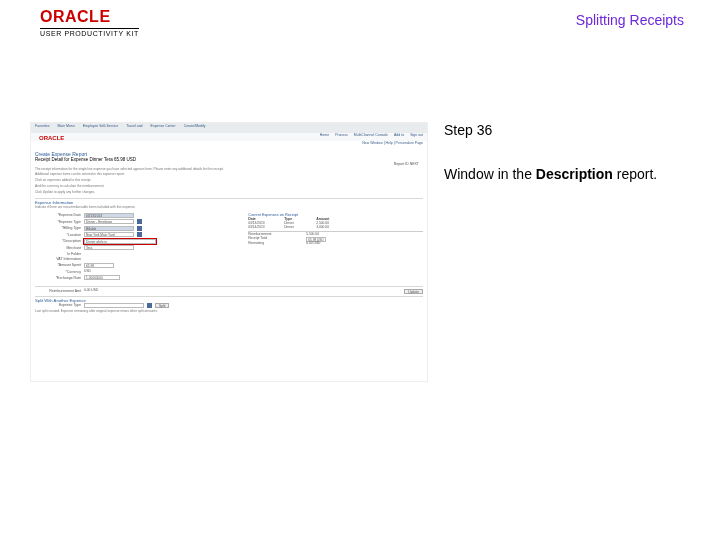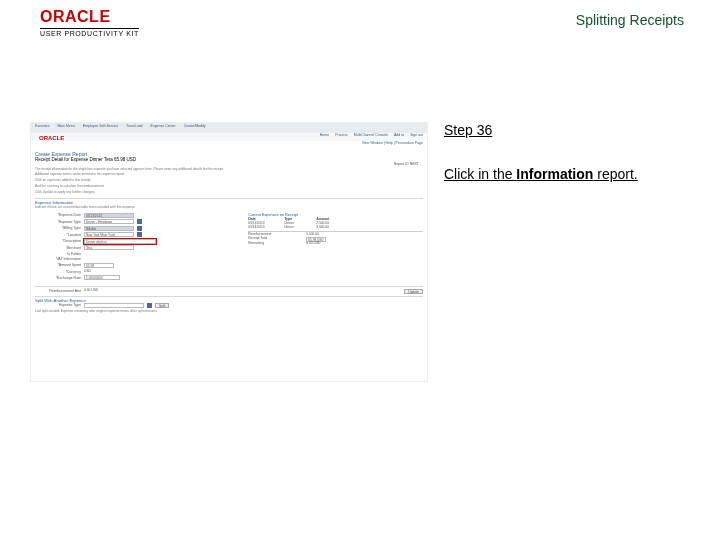--- a/index.html
+++ b/index.html
@@ -29,21 +29,21 @@
   .upk {
     font-size: 7px;
     letter-spacing: 0.6px;
     color: #000;
     border-top: 1px solid #000;
     margin-top: 2px;
     padding-top: 1px;
   }
   .doc-title {
     font-size: 14px;
-    color: #14532d;
+    color: #6d28d9;
     text-align: left;
     padding-top: 4px;
   }
   .content {
     position: absolute;
     top: 122px;
     left: 30px;
     right: 30px;
     display: flex;
     gap: 16px;
@@ -189,21 +189,20 @@
   .thumb .rt {
     border-top: 1px solid #ccc;
     margin-top: 1px;
     padding-top: 1px;
   }
   
   .instr {
     flex: 1;
     font-size: 14px;
     color: #000;
-    text-decoration: underline;
   }
   .step-label { margin-bottom: 28px; }
   .instr-text b { font-weight: bold; }
 </style>
 </head>
 <body>
 
 <div class="header">
   <div class="oracle-logo">
     <div class="oracle-word">ORACLE</div>
@@ -340,16 +339,16 @@
       <div class="fld" style="min-width:60px"></div>
       <span class="dd"></span>
       <span class="btn">Split</span>
     </div>
     <div class="para">Last split created. Expense remaining after original expense minus other split amounts.</div>
   </div>
 
   <div class="instr">
     <div class="step-label">Step 36</div>
     <div class="instr-text">
-      <span>Click in the </span><b>Information</b><span> report.</span>
+      <span>Window in the </span><b>Description</b><span> report.</span>
     </div>
   </div>
 </div>
 
 </body></html>

